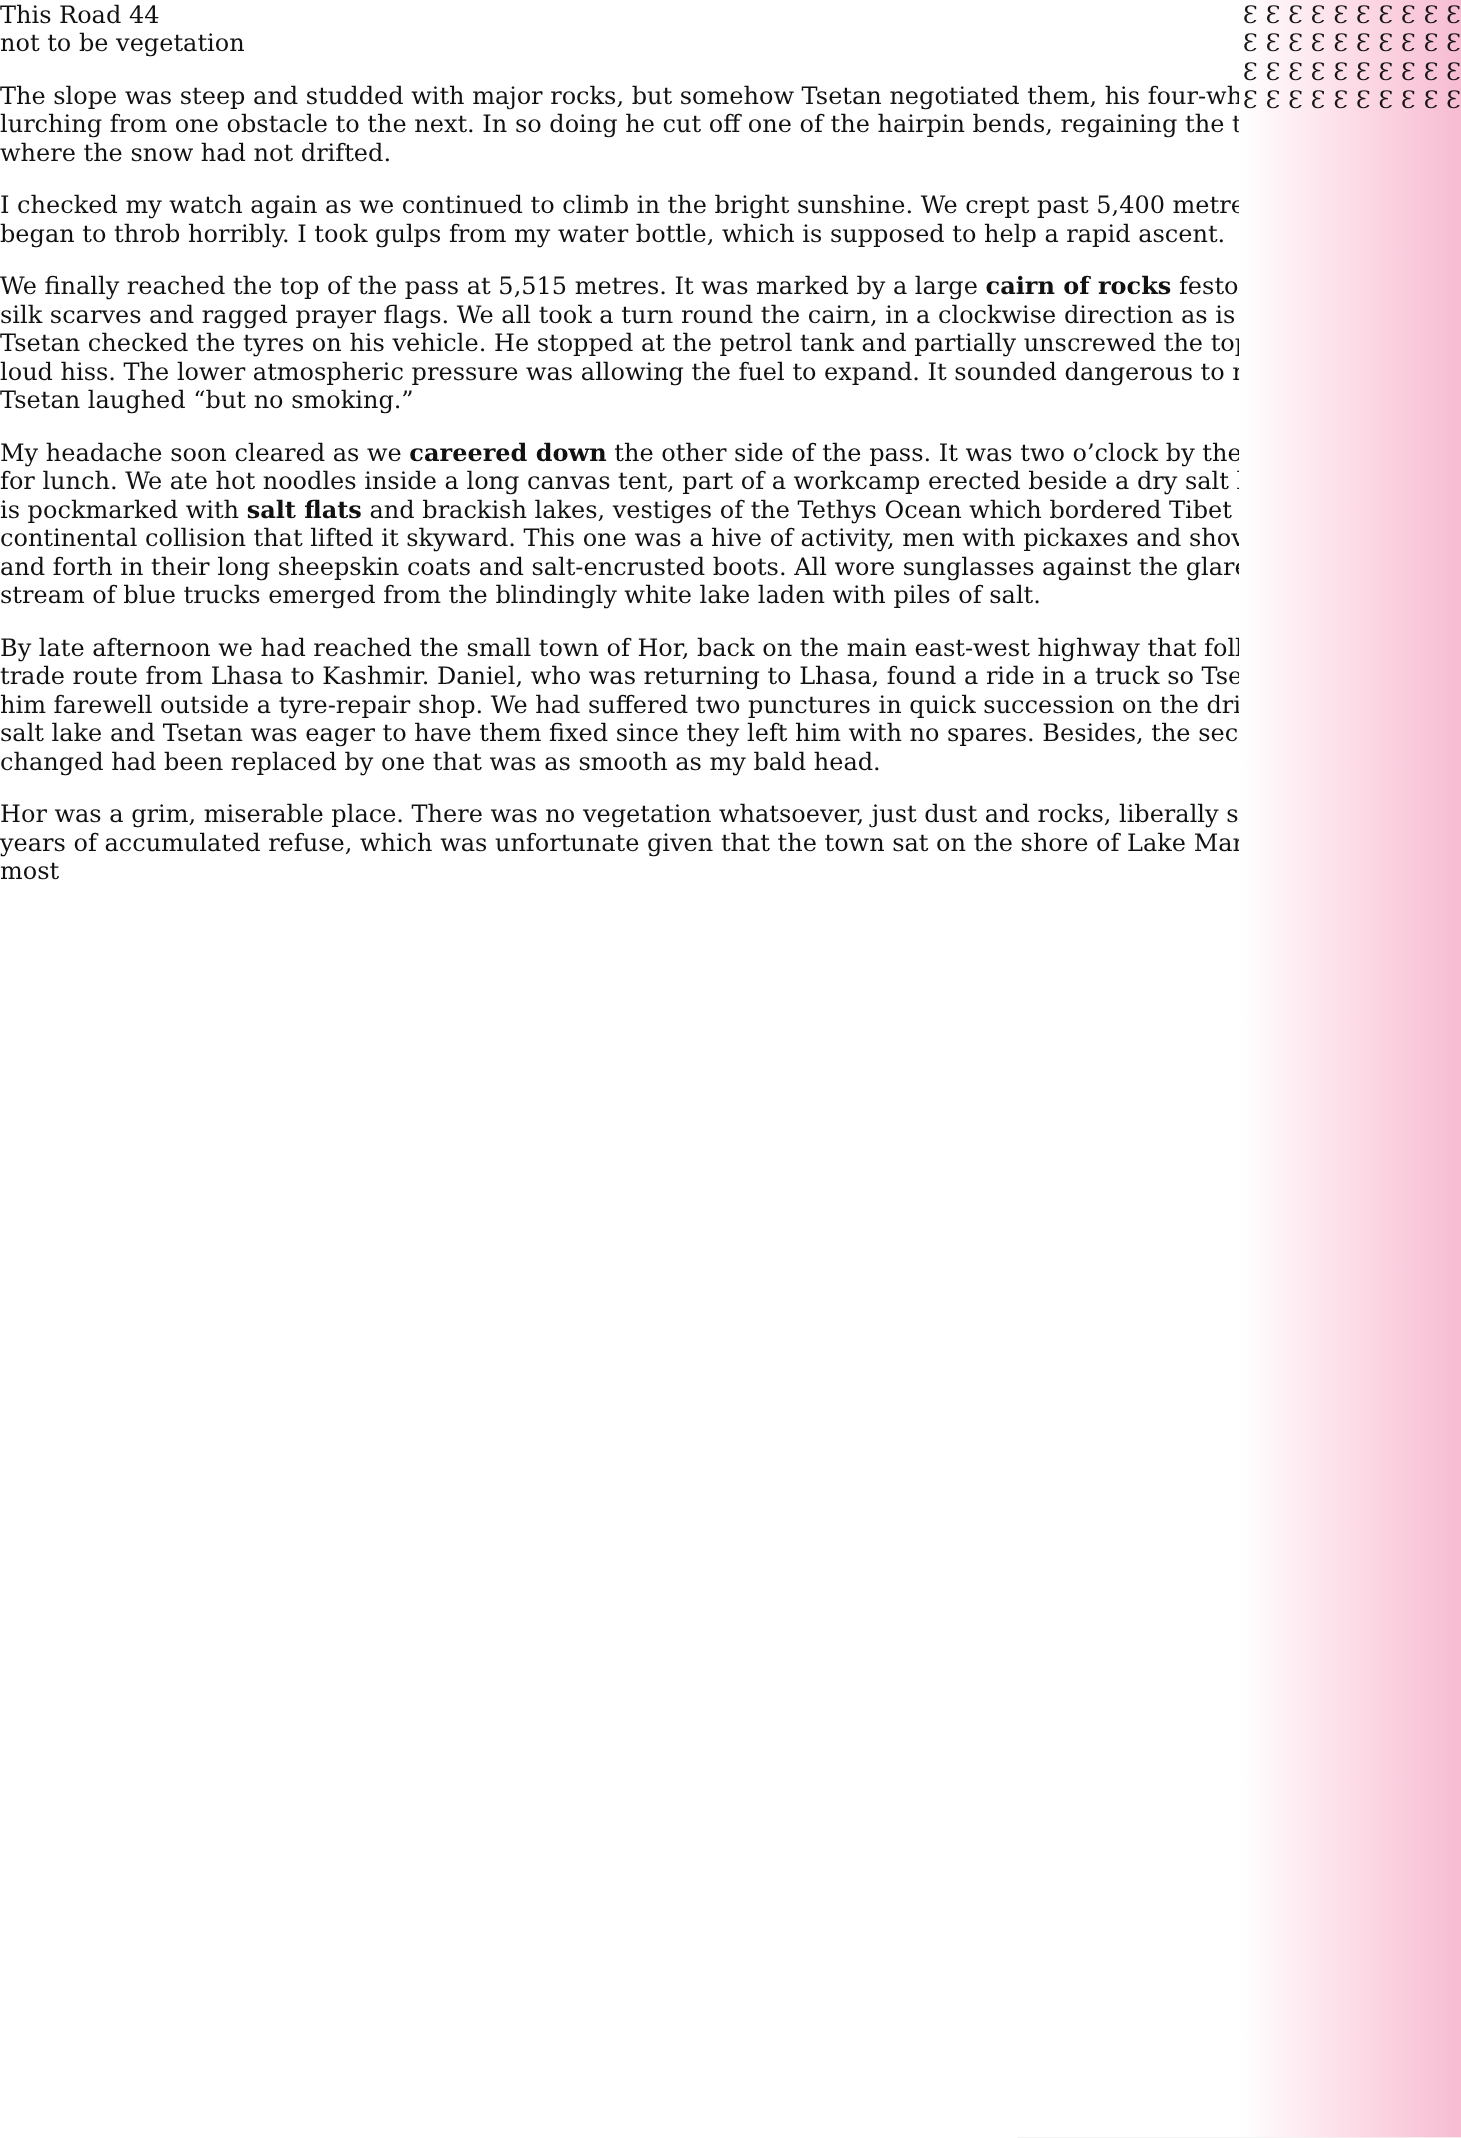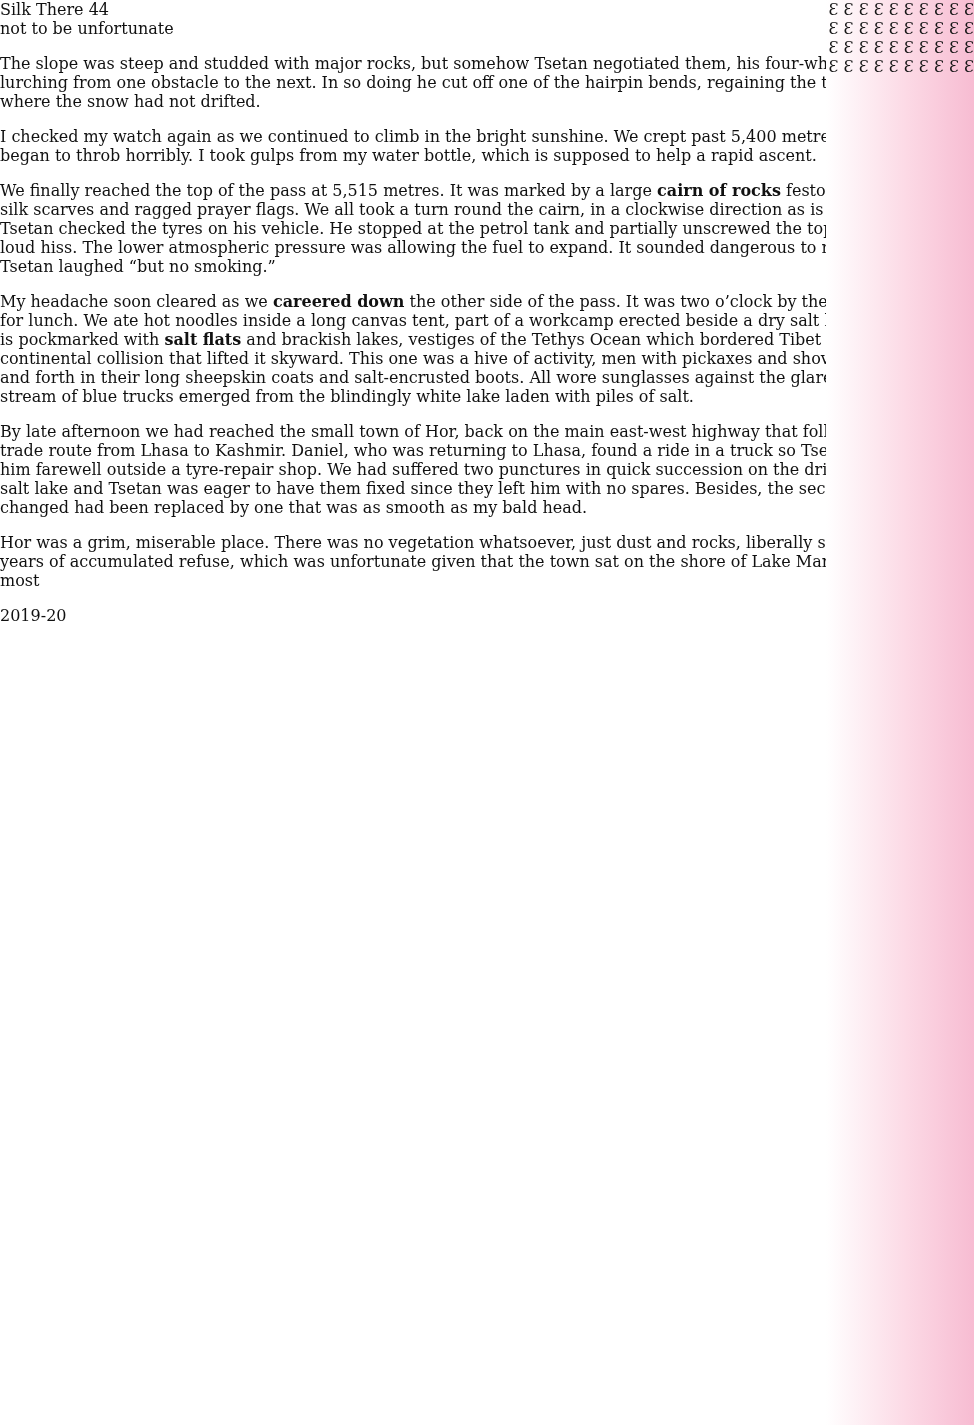--- a/index.html
+++ b/index.html
@@ -150,32 +150,31 @@
 Ɛ
 Ɛ
 Ɛ
 Ɛ
 Ɛ
 Ɛ
 Ɛ</div>
   </div>
 
   <div class="header">
-    <span class="running-head">Silk There</span>
+    <span class="running-head">This Road</span>
     <span class="page-number">44</span>
   </div>
 
   <div class="watermark">
-    <div>not to be unfortunate</div>
+    <div>not to be vegetation</div>
   </div>
 
   <div class="body-text" id="body-text">
       <p><span>The slope was steep and studded with major rocks, but somehow Tsetan negotiated them, his four-wheel drive vehicle lurching from one obstacle to the next. In so doing he cut off one of the hairpin bends, regaining the trail further up where the snow had not drifted.</span></p>
       <p class="indent"><span>I checked my watch again as we continued to climb in the bright sunshine. We crept past 5,400 metres and my head began to throb horribly. I took gulps from my water bottle, which is supposed to help a rapid ascent.</span></p>
       <p class="indent"><span>We finally reached the top of the pass at 5,515 metres. It was marked by a large </span><b>cairn of rocks</b><span> festooned with white silk scarves and ragged prayer flags. We all took a turn round the cairn, in a clockwise direction as is the tradition, and Tsetan checked the tyres on his vehicle. He stopped at the petrol tank and partially unscrewed the top, which emitted a loud hiss. The lower atmospheric pressure was allowing the fuel to expand. It sounded dangerous to me. “Maybe, sir,” Tsetan laughed “but no smoking.”</span></p>
       <p class="indent"><span>My headache soon cleared as we </span><b>careered down</b><span> the other side of the pass. It was two o’clock by the time we stopped for lunch. We ate hot noodles inside a long canvas tent, part of a workcamp erected beside a dry salt lake. The plateau is pockmarked with </span><b>salt flats</b><span> and brackish lakes, vestiges of the Tethys Ocean which bordered Tibet before the great continental collision that lifted it skyward. This one was a hive of activity, men with pickaxes and shovels trudging back and forth in their long sheepskin coats and salt-encrusted boots. All wore sunglasses against the glare as a steady stream of blue trucks emerged from the blindingly white lake laden with piles of salt.</span></p>
       <p class="indent"><span>By late afternoon we had reached the small town of Hor, back on the main east-west highway that followed the old trade route from Lhasa to Kashmir. Daniel, who was returning to Lhasa, found a ride in a truck so Tsetan and I bade him farewell outside a tyre-repair shop. We had suffered two punctures in quick succession on the drive down from the salt lake and Tsetan was eager to have them fixed since they left him with no spares. Besides, the second tyre he’d changed had been replaced by one that was as smooth as my bald head.</span></p>
       <p class="indent"><span>Hor was a grim, miserable place. There was no vegetation whatsoever, just dust and rocks, liberally scattered with years of accumulated refuse, which was unfortunate given that the town sat on the shore of Lake Manasarovar, Tibet’s most</span></p>
     </div>
 
-  <div class="footer">2019-20</div>
 
 </div>
 
 </body></html>

